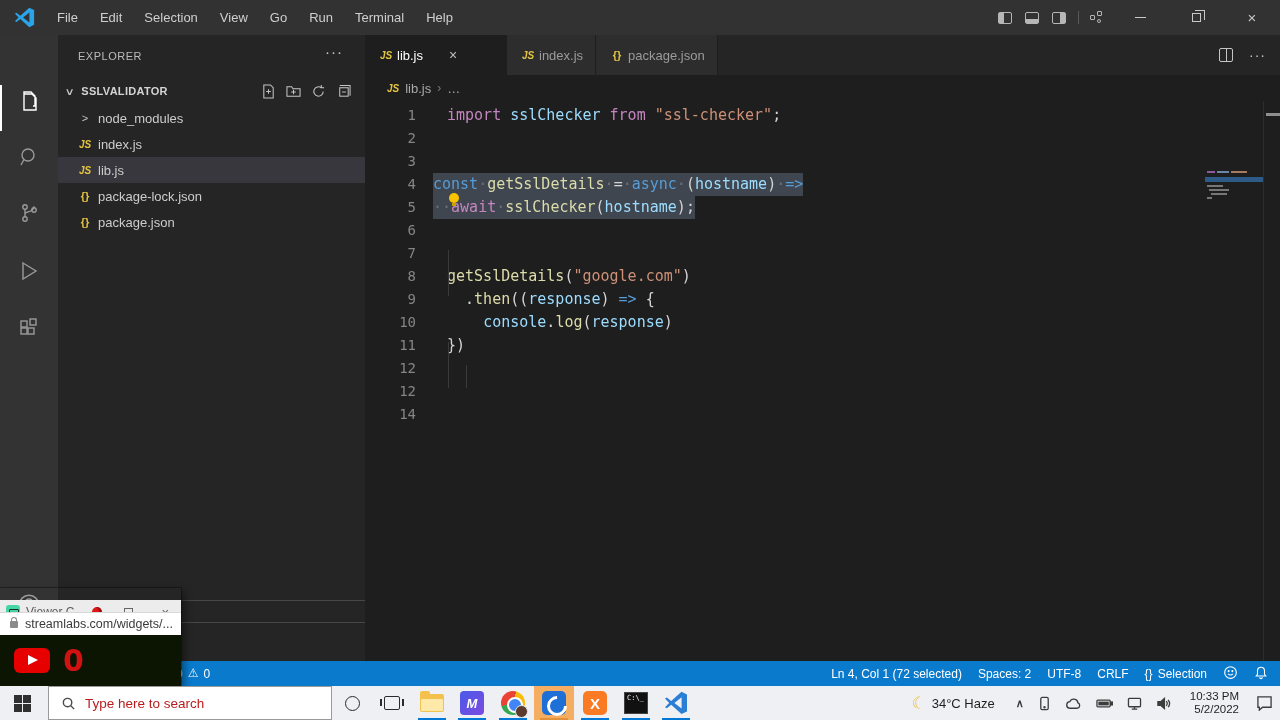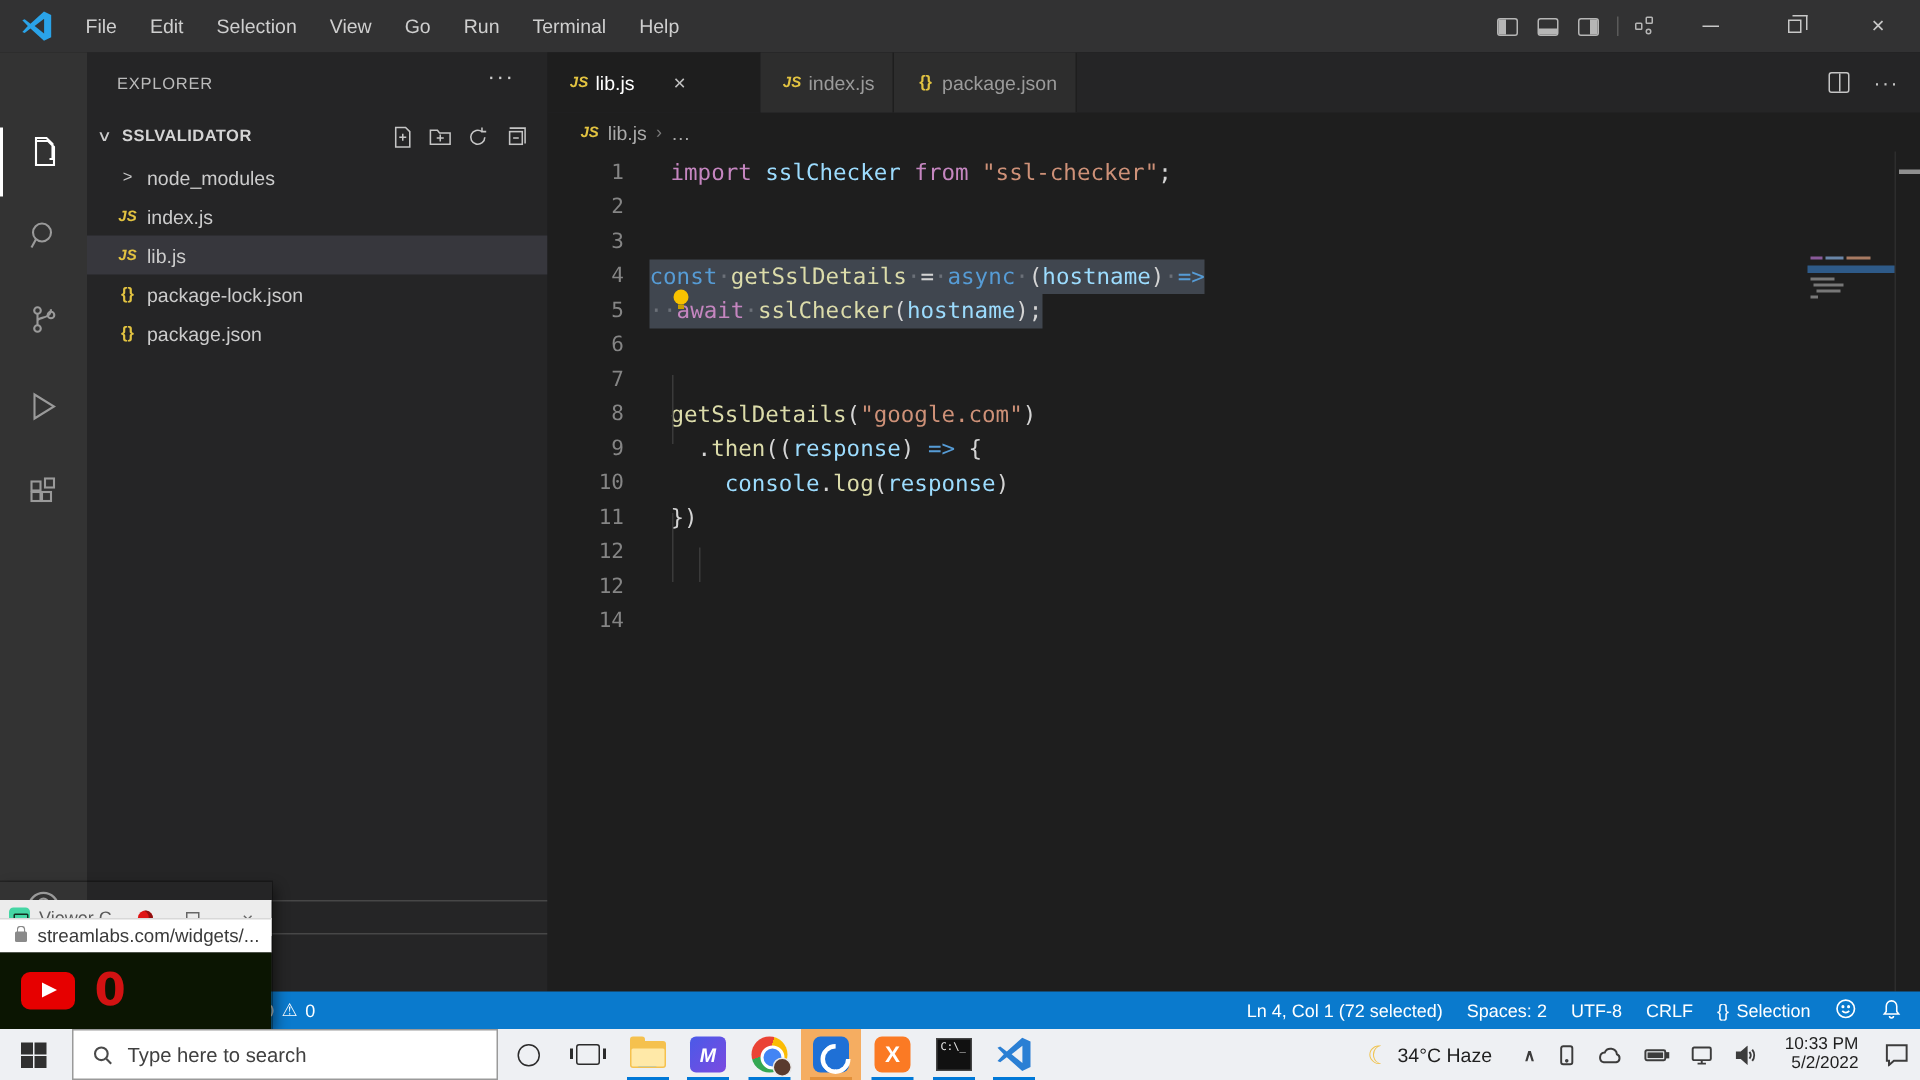--- a/index.html
+++ b/index.html
@@ -112,21 +112,21 @@
   .yt-logo { width:36px; height:25px; background:var(--yt_red,#e60000); border-radius:6px; margin-left:14px; position:relative; flex:none; }
   .yt-logo::after { content:""; position:absolute; left:14px; top:7px; border-left:10px solid #ffffff; border-top:5.5px solid transparent; border-bottom:5.5px solid transparent; }
   .vw-count { color:#d21212; font-size:30px; font-weight:bold; margin-left:13px; font-family:"DejaVu Sans",sans-serif; }
 
   
   .taskbar { position:absolute; left:0; top:686px; width:1280px; height:34px; background:var(--taskbar_bg,#eef0f3); z-index:30; }
   .start-btn { position:absolute; left:14px; top:9px; width:17px; height:17px; display:grid; grid-template-columns:8px 8px; grid-template-rows:8px 8px; gap:1px; }
   .start-btn i { background:#303030; }
   .search-box { position:absolute; left:48px; top:0; width:284px; height:34px; background:#ffffff; border:1px solid #9a9a9a; display:flex; align-items:center; }
   .search-box svg { margin-left:12px; stroke:#4a4a4a; fill:none; stroke-width:1.5; }
-  .search-text { color:#404040; font-size:13.5px; margin-left:9px; }
+  .search-text { color:#b91c1c; font-size:13.5px; margin-left:9px; }
   .tb-btn { position:absolute; top:0; width:40px; height:34px; display:flex; align-items:center; justify-content:center; }
   .cortana-ico { width:15px; height:15px; border:1.7px solid #2b2b2b; border-radius:50%; }
   .taskview-ico { width:16px; height:14px; border:1.5px solid #2b2b2b; border-radius:2px; position:relative; }
   .taskview-ico::before { content:""; position:absolute; left:-5px; top:2px; width:2px; height:7px; background:#2b2b2b; }
   .taskview-ico::after  { content:""; position:absolute; right:-5px; top:2px; width:2px; height:7px; background:#2b2b2b; }
   .underline { position:absolute; bottom:0; left:6px; width:28px; height:2.5px; background:#0078d7; }
   .tb-btn.highlight { background:var(--streamlabs_highlight,#f5ad61); }
   .tb-btn.highlight .underline { background:#e2903a; }
 
   .ico-folder { width:24px; height:18px; position:relative; }

